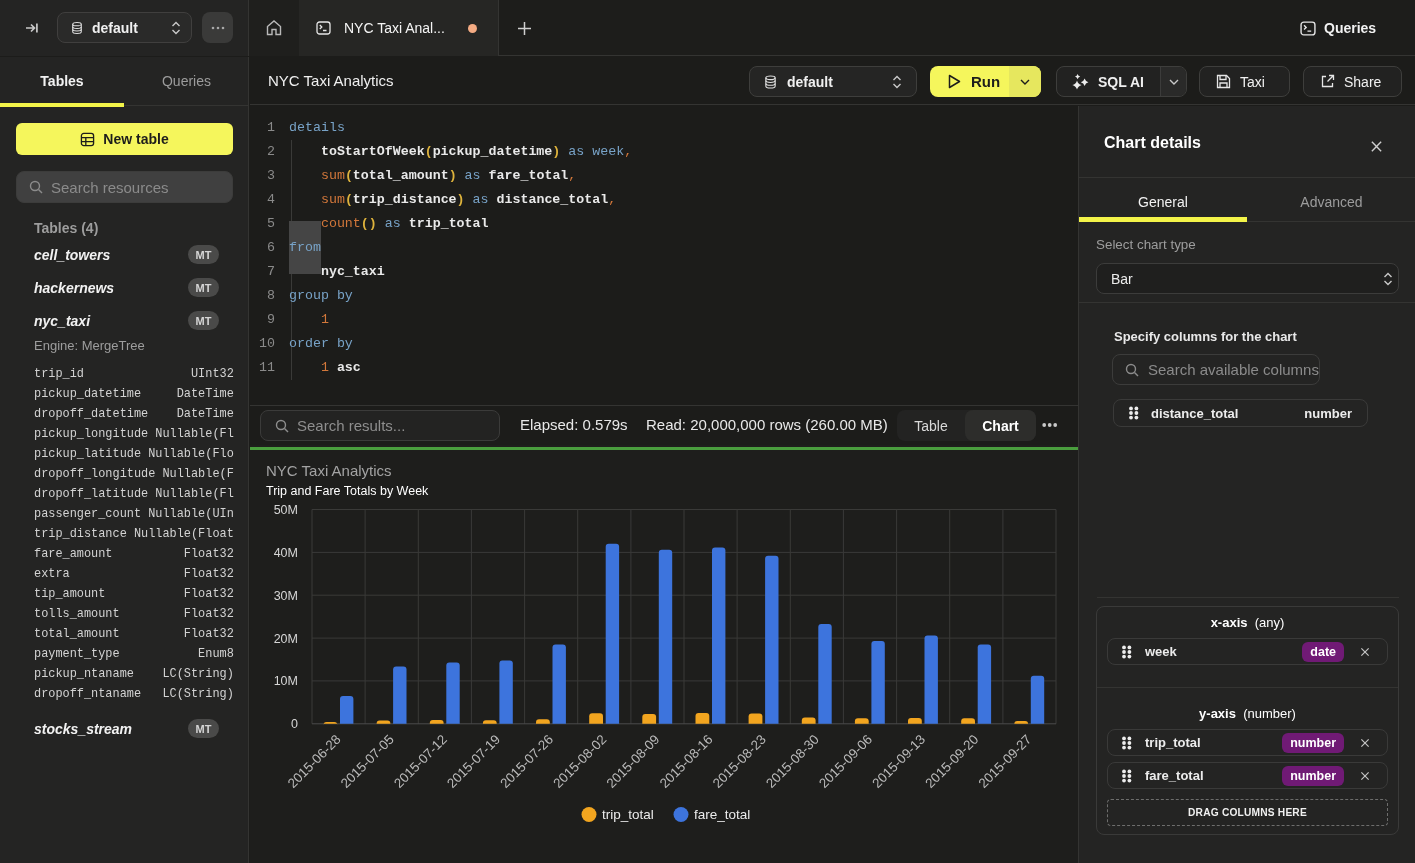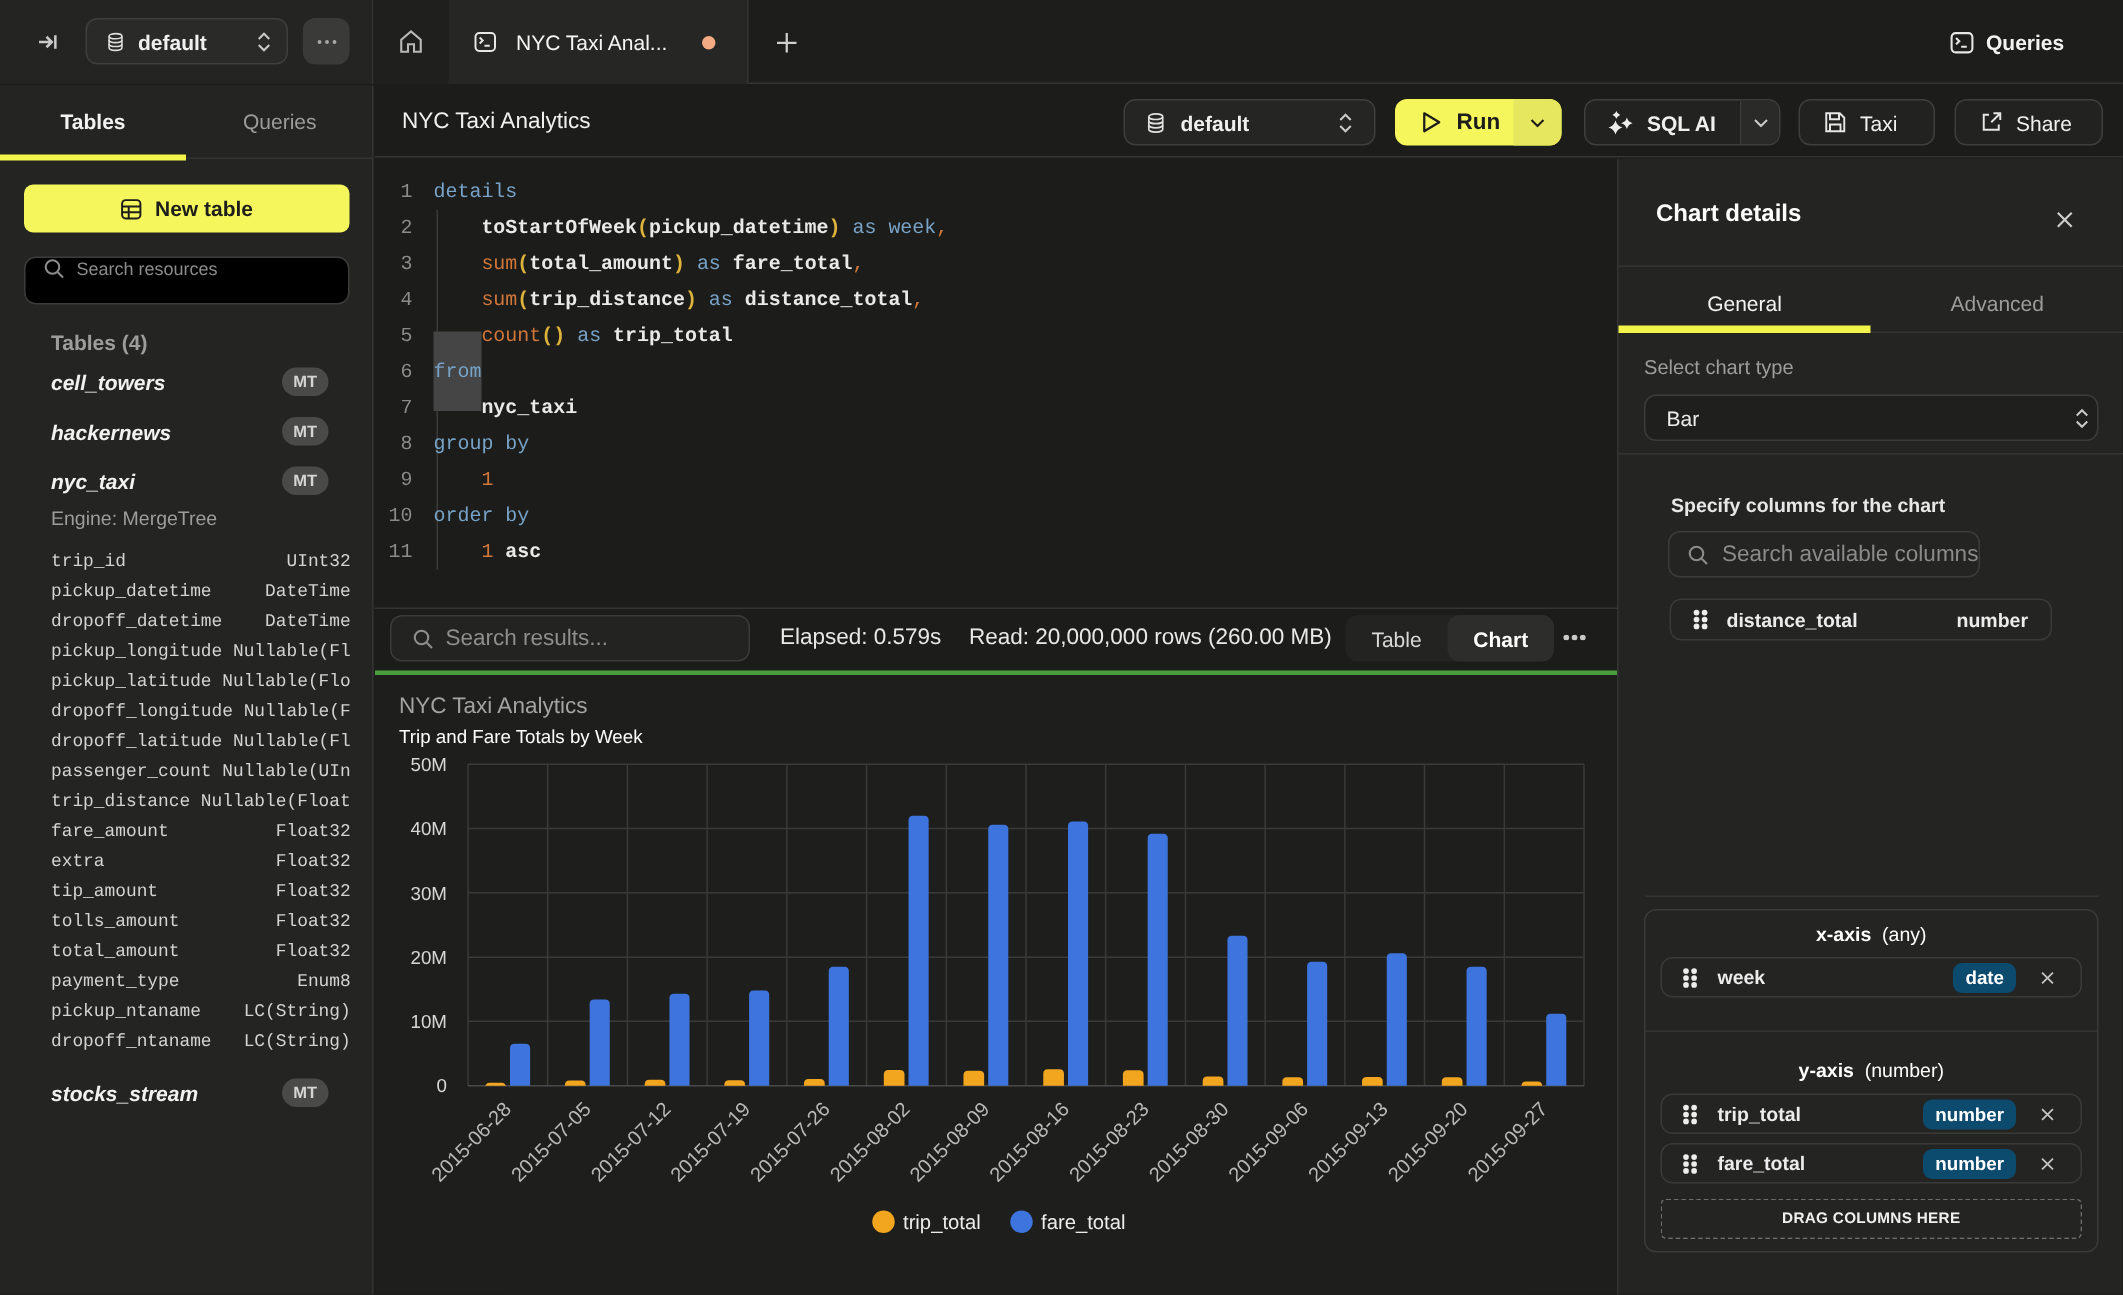--- a/index.html
+++ b/index.html
@@ -16,21 +16,21 @@
 #tab { position:absolute; left:299px; top:0; width:200px; height:56px; background:#262624; border-right:1px solid #343432; display:flex; align-items:center; }
 #plus { position:absolute; left:509px; top:0; width:30px; height:56px; display:flex; align-items:center; justify-content:center; }
 #queries-btn { position:absolute; left:1300px; top:0; height:56px; display:flex; align-items:center; gap:8px; font-size:14px; font-weight:700; color:#f2f2f2; }
 
 #sidebar { position:absolute; left:0; top:57px; width:249px; height:806px; background:#242423; border-right:1px solid #343432; }
 #side-tabs { position:absolute; left:0; top:0; width:249px; height:49px; border-bottom:1px solid #343432; }
 #side-tabs .t1 { position:absolute; left:0; top:0; width:124px; height:48px; display:flex; align-items:center; justify-content:center; font-size:14px; font-weight:700; color:#f2f2f2; }
 #side-tabs .t2 { position:absolute; left:124px; top:0; width:125px; height:48px; display:flex; align-items:center; justify-content:center; font-size:14px; color:#9c9c9c; }
 #side-tabs .yline { position:absolute; left:0; top:46px; width:124px; height:3.5px; background:#f3f449; }
 #newtable { position:absolute; left:16px; top:66px; width:217px; height:32px; background:#f5f65c; border-radius:6px; display:flex; align-items:center; justify-content:center; gap:8px; color:#1d1d1b; font-size:14px; font-weight:700; }
-#side-search { position:absolute; left:16px; top:114px; width:217px; height:32px; background:#000000; border:1px solid #3c3c3b; border-radius:8px; display:flex; gap:8px; padding-left:12px; color:#8b8b8b; font-size:12px; }
+#side-search { position:absolute; left:16px; top:114px; width:217px; height:32px; background:#404040; border:1px solid #3c3c3b; border-radius:8px; display:flex; align-items:center; gap:8px; padding-left:12px; color:#8b8b8b; font-size:15px; }
 .sec-label { position:absolute; left:34px; color:#9d9d9d; font-size:14px; font-weight:700; }
 .tbl-row { position:absolute; left:34px; right:29px; display:flex; align-items:center; justify-content:space-between; }
 .tbl-name { font-size:14px; font-weight:700; color:#f2f2f2;font-style:italic; }
 .mt { width:31px; height:19px; background:#4a4a49; border-radius:10px; font-size:11px; font-weight:700; color:#d5d5d5; display:flex; align-items:center; justify-content:center; }
 .engine { position:absolute; left:34px; color:#9d9d9d; font-size:13px; }
 .col-row { position:absolute; left:34px; width:199px; font-family:"Liberation Mono",monospace; font-size:11.9px; color:#d3d3d3; white-space:pre; }
 
 #mainhdr { position:absolute; left:250px; top:57px; width:1165px; height:48px; background:#1c1c1a; border-bottom:1px solid #343432; }
 #mainhdr .title { position:absolute; left:18px; top:15px; font-size:15px; color:#f0f0f0; }
 .hbtn { position:absolute; top:9px; height:31px; border:1px solid #3e3e3c; border-radius:8px; background:#222221; display:flex; align-items:center; font-size:14px; color:#f0f0f0; }
@@ -56,21 +56,21 @@
 .rp-div { position:absolute; left:0; width:337px; height:1px; background:#343432; }
 #rp-tabs { position:absolute; top:75px; left:0; width:337px; height:41px; border-bottom:1px solid #343432; }
 #rp-tabs .t1 { position:absolute; left:0; top:0; width:168px; height:41px; display:flex; align-items:center; justify-content:center; font-size:14px; color:#f2f2f2; }
 #rp-tabs .t2 { position:absolute; left:168px; top:0; width:169px; height:41px; display:flex; align-items:center; justify-content:center; font-size:14px; color:#9c9c9c; }
 #rp-tabs .yline { position:absolute; left:0; top:35.5px; width:168px; height:5px; background:#f3f449; }
 #bar-select { position:absolute; left:17px; top:157px; width:303px; height:31px; background:#1f1f1e; border:1px solid #3c3c3b; border-radius:8px; display:flex; align-items:center; justify-content:space-between; padding:0 5px 0 14px; font-size:14px; }
 #col-search { position:absolute; left:33px; top:248px; width:208px; height:31px; border:1px solid #3c3c3b; border-radius:8px; display:flex; align-items:center; gap:9px; padding-left:12px; color:#8b8b8b; font-size:15px; }
 .drag-row { position:absolute; border:1px solid #3a3a39; border-radius:8px; display:flex; align-items:center; font-size:13px; font-weight:700; }
 #axisbox { position:absolute; left:17px; top:500px; width:303px; height:229px; border:1px solid #3a3a39; border-radius:8px; }
 .axis-title { position:absolute; width:100%; text-align:center; font-size:13px; color:#fff; }
-.badge { background:#0c4a6e; border-radius:6px; padding:3px 8px; font-size:12.5px; font-weight:700; color:#fff; }
+.badge { background:#701a75; border-radius:6px; padding:3px 8px; font-size:12.5px; font-weight:700; color:#fff; }
 #dragbox { position:absolute; left:10px; top:192px; width:281px; height:27px; border:1px dashed #6e6e6d; border-radius:4px; display:flex; align-items:center; justify-content:center; font-size:10.2px; font-weight:700; letter-spacing:.2px; color:#f0f0f0; }
 </style>
 </head>
 <body>
 
 <div id="topbar">
   <div id="topbar-left">
     <svg class="abs" style="left:25px;top:20px" width="13" height="16" viewBox="0 0 13 16" fill="none" stroke="#c9c9c9" stroke-width="1.7">
         <path d="M1 8 H9.5 M6 4.5 L9.5 8 L6 11.5 M11.9 3.5 V12.5"></path>
       </svg>

